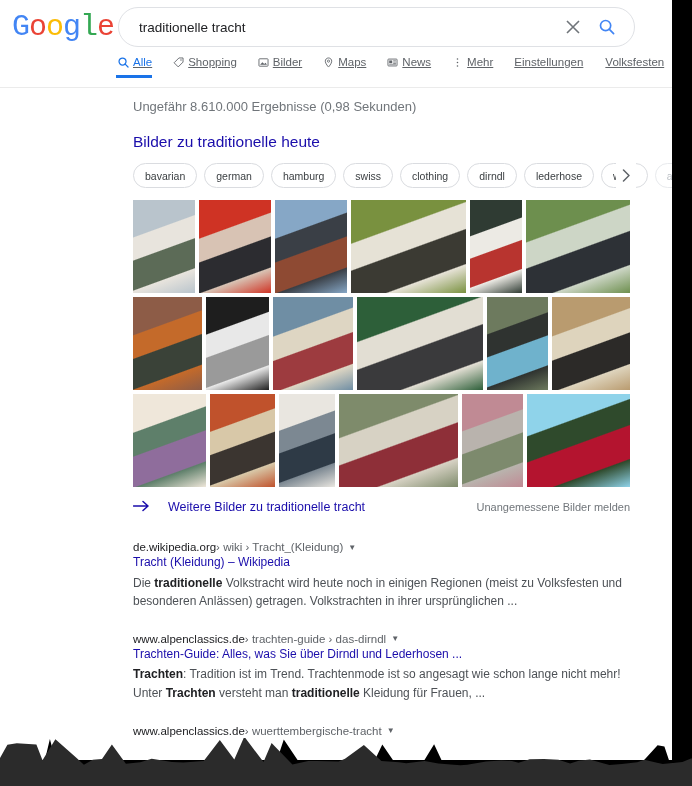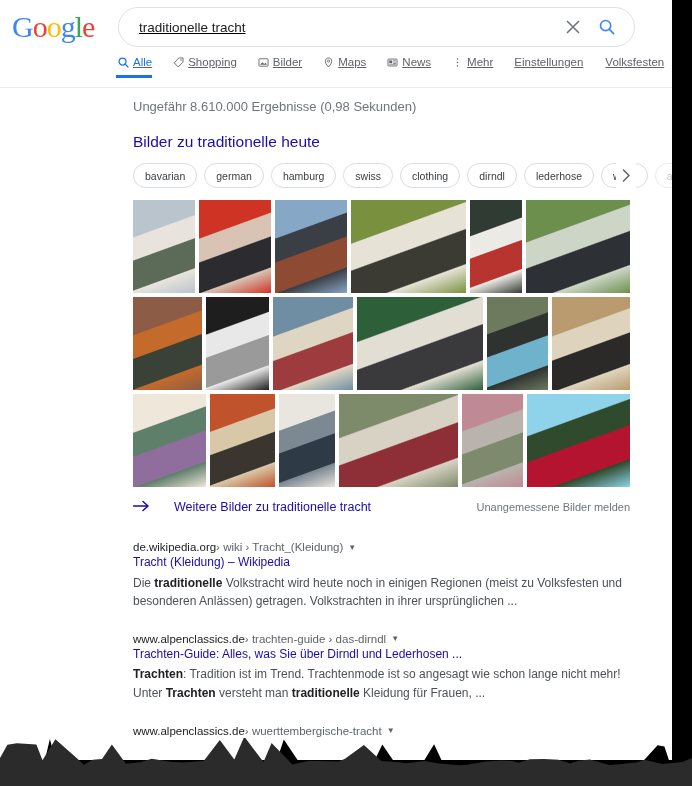--- a/index.html
+++ b/index.html
@@ -28,42 +28,41 @@
     position: relative;
     height: 88px;
     background: #fff;
     border-bottom: 1px solid #ebebeb;
   }
   .glogo {
     position: absolute;
     left: 12px; top: 10px;
     font-size: 30px;
     letter-spacing: -1px;
-    font-family: Liberation Serif, serif;
+    font-family: Liberation Mono, monospace;
     font-weight: 400;
     user-select: none;
   }
   .glogo span:nth-child(1) { color: #4285F4; }
   .glogo span:nth-child(2) { color: #EA4335; }
   .glogo span:nth-child(3) { color: #FBBC05; }
   .glogo span:nth-child(4) { color: #4285F4; }
   .glogo span:nth-child(5) { color: #34A853; }
   .glogo span:nth-child(6) { color: #EA4335; }
 
   .searchbox {
     position: absolute;
     left: 118px; top: 7px;
     width: 517px; height: 40px;
     border: 1px solid #dfe1e5;
     border-radius: 22px;
     background: #fff;
     display: flex;
     align-items: center;
     padding: 0 14px 0 18px;
-    text-decoration: underline;
   }
   .searchbox .q {
     flex: 1;
     border: none; outline: none;
     font-size: 13.5px;
     color: #202124;
     background: transparent;
     font-family: "Liberation Sans", sans-serif;
   }
   .sb-icon { width: 26px; height: 26px; display:flex; align-items:center; justify-content:center; cursor:pointer; }
@@ -158,21 +157,21 @@
   .thumb { height: 93px; background-size: cover; background-position: center; position: relative; }
 
   .imgfooter {
     display: flex;
     align-items: center;
     justify-content: space-between;
     margin-top: 12px;
     width: 497px;
   }
   .morelink {
-    display: flex; align-items: center; gap: 24px;
+    display: flex; align-items: center; gap: 18px;
     color: #1a0dab; font-size: 12.5px; cursor: pointer;
   }
   .arrow-r { color: #1a0dab; font-size: 14px; }
   .report { color: #70757a; font-size: 11px; cursor: pointer; }
 
   
   .results { margin: 26px 0 0 133px; width: 500px; }
   .result { margin-bottom: 22px; }
   .url {
     font-size: 11.5px;

